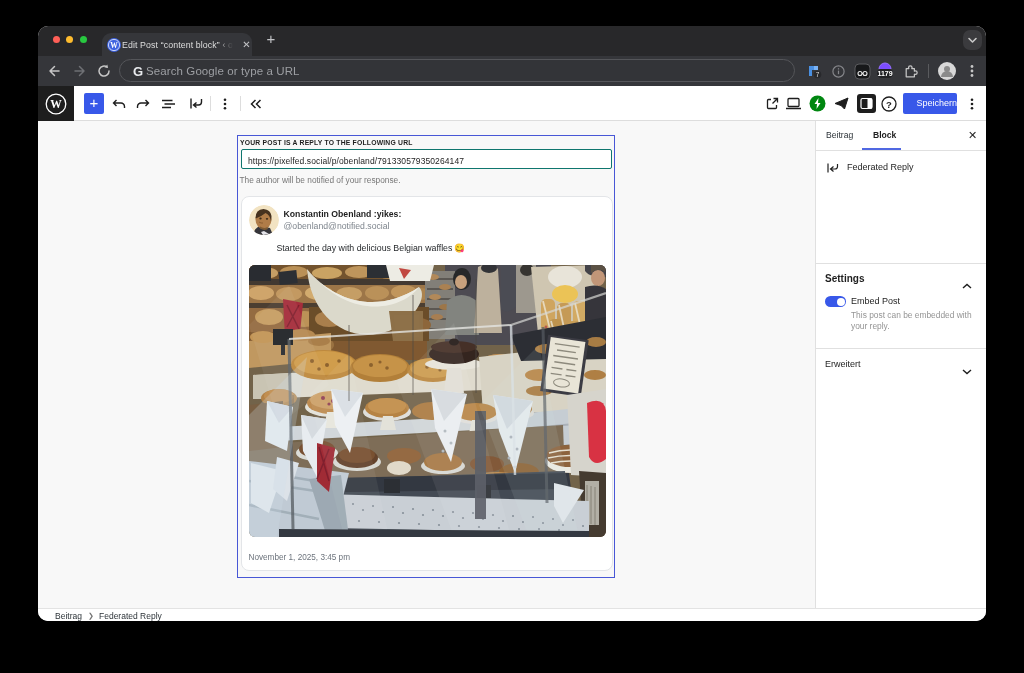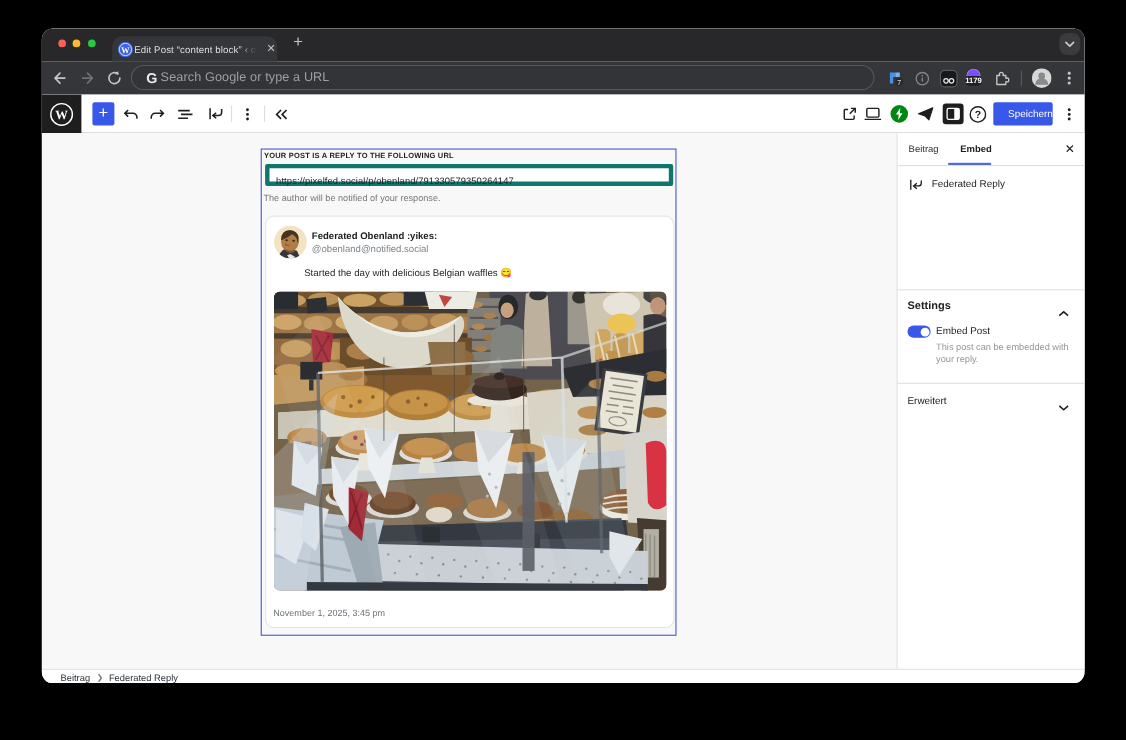--- a/index.html
+++ b/index.html
@@ -27,21 +27,21 @@
 #plusbtn { position:absolute; left:46px; top:7px; width:20px; height:21px; background:#3858e9; border-radius:2px; color:#fff; font-size:15px; line-height:20px; text-align:center; font-weight:400; }
 .abicon { position:absolute; top:0; height:35px; display:flex; align-items:center; justify-content:center; }
 #savebtn { position:absolute; left:865px; top:7px; width:54px; height:21px; background:#3858e9; border-radius:2px; color:#fff; font-size:9px; line-height:21px; text-align:right; }
 #sbtoggle { position:absolute; left:819px; top:8px; width:19px; height:19px; background:#1e1e1e; border-radius:3px; display:flex; align-items:center; justify-content:center; }
 
 #content { position:absolute; left:0; top:95px; width:948px; height:487px; background:#f8f8f8; }
 #sidebar { position:absolute; left:777px; top:0; width:171px; height:487px; background:#fff; border-left:1px solid #e0e0e0; }
 
 #block { position:absolute; left:199px; top:14px; width:378px; height:443px; border:1.5px solid #4857d6; }
 #blklabel { position:absolute; left:2px; top:2.5px; font-size:6.8px; font-weight:bold; color:#1e1e1e; letter-spacing:.2px; }
-#urlinput { position:absolute; left:3px; top:13px; width:371px; height:20px; background:#fff; border:4px solid #0f766e; border-radius:2px; }
+#urlinput { position:absolute; left:3px; top:13px; width:371px; height:20px; background:#fff; border:1px solid #0f766e; border-radius:2px; }
 #urlinput span { position:absolute; left:6px; top:5.5px; font-size:8.5px; color:#1e1e1e; letter-spacing:.1px; }
 #notify { position:absolute; left:1.5px; top:39px; font-size:8.3px; color:#777; }
 #card { position:absolute; left:2.5px; top:60px; width:372px; height:375px; background:#fff; border:1px solid #e3e5e8; border-radius:8px; }
 #avatar { position:absolute; left:7px; top:8px; width:30px; height:30px; border-radius:50%; overflow:hidden; }
 #pname { position:absolute; left:42px; top:12px; font-size:8.7px; font-weight:bold; color:#1e1e1e; }
 #phandle { position:absolute; left:42px; top:24px; font-size:8.7px; color:#7e858d; }
 #pstatus { position:absolute; left:7px; top:46px; font-size:8.8px; color:#26292c;margin-left:28px; }
 #photo { position:absolute; left:7px; top:68px; width:357px; height:272px; border-radius:6px; overflow:hidden; }
 #pdate { position:absolute; left:7px; top:356px; font-size:8.2px; color:#6c737c; }
 
@@ -269,21 +269,21 @@
             <path d="M4 30 Q6 21 13 21 L21 23 L24 30 Z" fill="#35353b"></path>
             <ellipse cx="14.5" cy="14.5" rx="8" ry="9.5" fill="#b07c48"></ellipse>
             <path d="M6.5 13 Q6.5 4.5 14.5 4 Q21.5 4.5 22.5 11 L22 17 Q21 9.5 16.5 8 Q13 11 6.8 13.5 Z" fill="#46321f"></path>
             <path d="M10 17 q2 1.5 4 1" stroke="#8a5c30" stroke-width="1" fill="none"></path>
             <ellipse cx="11.5" cy="13.5" rx="1.2" ry="0.9" fill="#3a2a18"></ellipse>
             <ellipse cx="18" cy="13.8" rx="1.2" ry="0.9" fill="#3a2a18"></ellipse>
             <path d="M11 21.5 q4 2.5 7.5 0.5 l0.5 2 q-4 2 -8 -0.5 z" fill="#7c5a34"></path>
             <path d="M15 26 l5 3 -6 1 -2 -3 z" fill="#e4e4ea"></path>
           </svg>
         </div>
-        <div id="pname">Federated Obenland :yikes:</div>
+        <div id="pname">Konstantin Obenland :yikes:</div>
         <div id="phandle">@obenland@notified.social</div>
         <div id="pstatus">Started the day with delicious Belgian waffles 😋</div>
         <div id="photo">
           <svg width="357" height="272" viewBox="0 0 357 272" preserveAspectRatio="none">
             <rect width="357" height="272" fill="#6d5c42"></rect>
 
             <rect x="196" y="0" width="106" height="80" fill="#46434a"></rect>
 
             <rect x="0" y="0" width="178" height="95" fill="#8a6134"></rect>
             <rect x="0" y="0" width="178" height="14" fill="#6e4b24"></rect>
@@ -589,21 +589,21 @@
             <path d="M30 264 L340 266 L340 272 L30 272 Z" fill="#2c3038"></path>
             <rect width="357" height="272" fill="#dce6ee" opacity="0.05"></rect>
           </svg>
         </div>
         <div id="pdate">November 1, 2025, 3:45 pm</div>
       </div>
     </div>
 
     <div id="sidebar">
       <span class="sbtab" style="left:10px;color:#2c3338;">Beitrag</span>
-      <span class="sbtab" style="left:57px;font-weight:bold;">Embed</span>
+      <span class="sbtab" style="left:57px;font-weight:bold;">Block</span>
       <span id="sbclose">✕</span>
       <div id="blockunder"></div>
       <div id="sbtabline"></div>
       <div style="position:absolute;left:10px;top:40px;width:14px;height:14px;">
         <svg width="14" height="14" viewBox="0 0 14 14">
             <path d="M2 2.5 v9 M11.5 3 v2.5 a2.5 2.5 0 0 1 -2.5 2.5 H5 M7.5 5.5 L4.5 8 L7.5 10.5" stroke="#1e1e1e" stroke-width="1.2" fill="none"></path>
           </svg>
       </div>
       <div id="fr-title">Federated Reply</div>
       <div class="sbdiv" style="top:142px;"></div>

